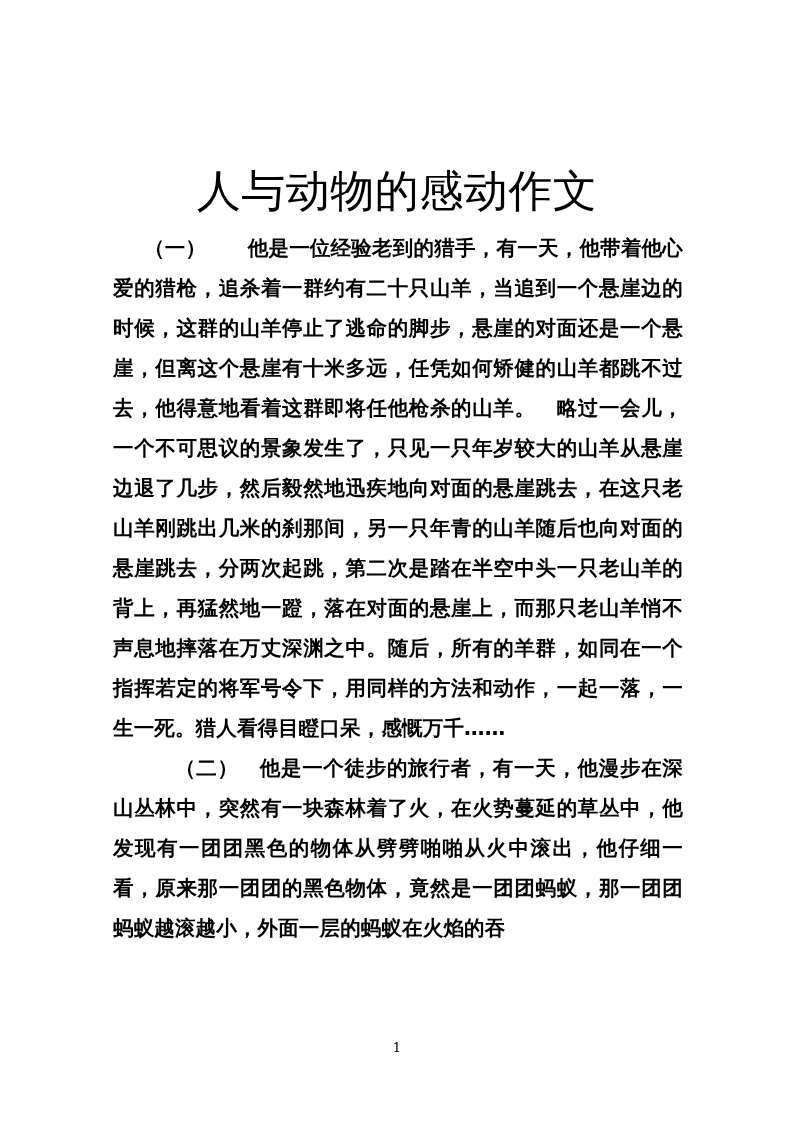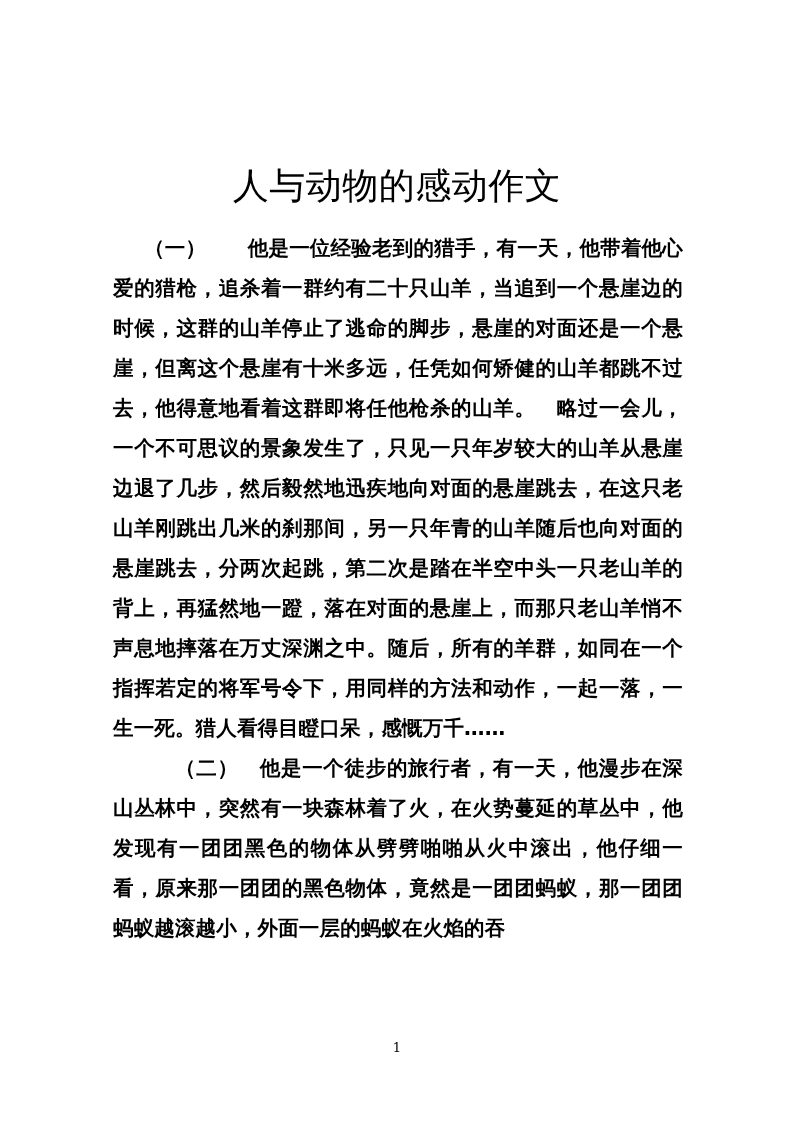--- a/index.html
+++ b/index.html
@@ -24,21 +24,21 @@
   }
 
   
   .doc-title {
     position: absolute;
     top: 134px;
     left: 0;
     width: 794px;
     text-align: center;
     font-family: "DejaVu Serif", "Liberation Serif", serif;
-    font-size: 36px;
+    font-size: 44px;
     line-height: 56px;
     font-weight: 400;
     letter-spacing: 0.5px;
     color: #000000;
     white-space: nowrap;
   }
 
   
   .body-block {
     position: absolute;

